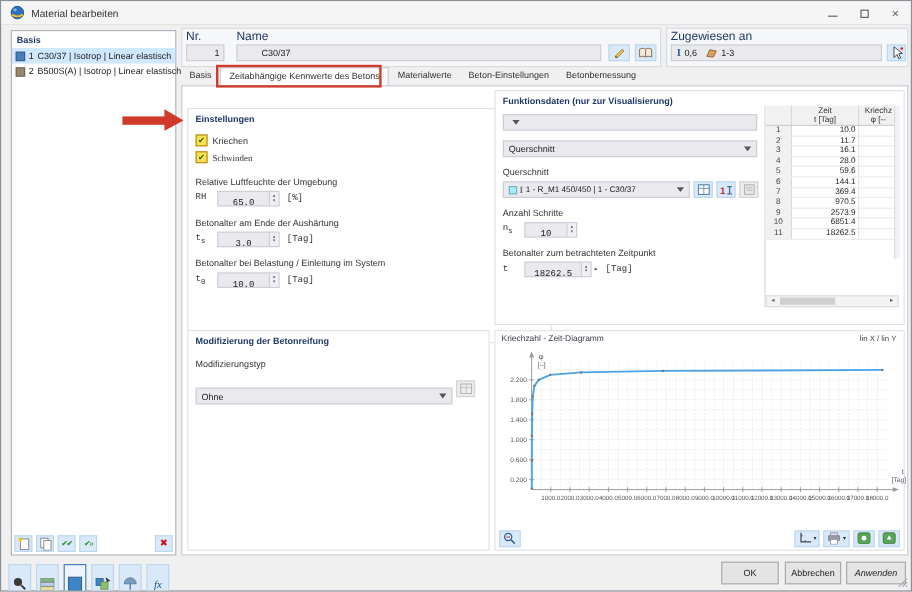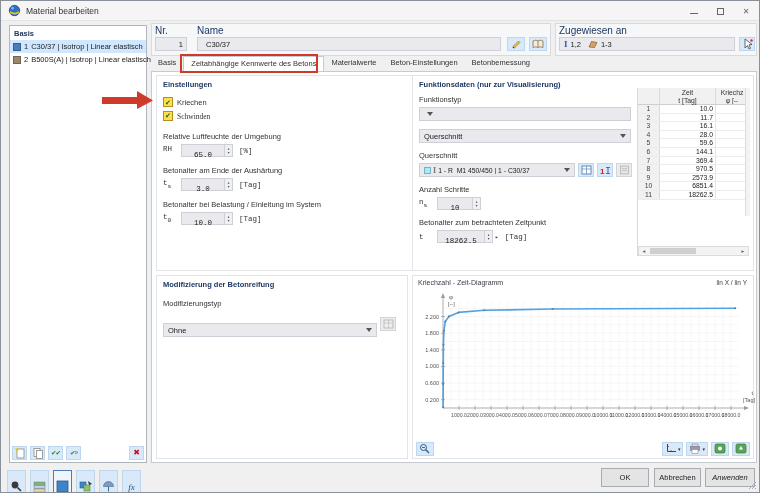--- a/index.html
+++ b/index.html
@@ -191,41 +191,41 @@
         <span class="fxtxt">fx</span>
       </span>
   </div>
 
   <div class="hbox" style="left:150px; top:22px; width:400px; height:33px;"></div>
   <span class="flabel" style="left:154px; top:24px;">Nr.</span>
   <div class="field" style="left:154px; top:36px; width:32px; height:14px; justify-content:flex-end; padding-right:3px;">
       <span>1</span>
     </div>
   <span class="flabel" style="left:196px; top:24px;">Name</span>
-  <div class="field" style="left:196px; top:36px; width:304px; height:14px; padding-left:8px;">
+  <div class="field" style="left:196px; top:36px; width:304px; height:14px; padding-left:20px;">
       <span>C30/37</span>
     </div>
   <span class="ibtn" style="left:506px; top:36px; width:18px; height:14px;">
     <svg width="12" height="12">
         <path d="M3,8.5 L8.5,3 L10,4.5 L4.5,10 L3,10 Z" fill="#e8c34a" stroke="#8a6d1f" stroke-width="0.6"></path>
         <polygon points="3,10 3,8.5 4.5,10" fill="#333"></polygon>
       </svg>
   </span>
   <span class="ibtn" style="left:528px; top:36px; width:18px; height:14px;">
     <svg width="12" height="12">
         <path d="M1,3 C3,2 5,2 6,3 C7,2 9,2 11,3 L11,9.5 C9,8.7 7,8.7 6,9.5 C5,8.7 3,8.7 1,9.5 Z" fill="#f3ead8" stroke="#7a5a3a" stroke-width="0.7"></path>
         <line x1="6" y1="3" x2="6" y2="9.5" stroke="#7a5a3a" stroke-width="0.7"></line>
       </svg>
   </span>
 
   <div class="hbox" style="left:554px; top:22px; width:202px; height:33px;"></div>
   <span class="flabel" style="left:558px; top:24px;">Zugewiesen an</span>
   <div class="field" style="left:558px; top:36px; width:176px; height:14px; padding-left:4px; gap:3px;">
     <span class="ibeam">I</span>
-    <span>1,2</span>
+    <span>0,6</span>
     <svg width="10" height="9" style="margin-left:4px">
         <polygon points="1,7 3.5,1.5 9,2.5 6.5,7.5" fill="#d9a066" stroke="#8a5a2a" stroke-width="0.7"></polygon>
       </svg>
     <span>1-3</span>
   </div>
   <span class="ibtn" style="left:738px; top:36px; width:16px; height:14px;">
     <svg width="11" height="12">
         <polygon points="3,1 3,10 5.5,7.5 7,11 8.5,10.3 7,6.8 10,6.5" fill="#fff" stroke="#444" stroke-width="0.8"></polygon>
         <circle cx="9.5" cy="2.5" r="1.2" fill="#c33"></circle>
       </svg>
@@ -235,21 +235,21 @@
     <span class="tab">Basis</span>
     <span class="tab active">Zeitabhängige Kennwerte des Betons</span>
     <span class="tab">Materialwerte</span>
     <span class="tab">Beton-Einstellungen</span>
     <span class="tab">Betonbemessung</span>
   </div>
   <div class="redrect" style="left:179px; top:53px; width:138px; height:19px;"></div>
 
   <div class="content">
 
-    <div class="sec" style="left:4px; top:3px; width:304px; height:196px;">
+    <div class="sec" style="left:4px; top:18px; width:304px; height:196px;">
       <div class="shead">Einstellungen</div>
       <div class="cbrow">
         <span class="cb">
             <i>✔</i>
           </span>
         <span>Kriechen</span>
       </div>
       <div class="cbrow" style="margin-bottom:11px;font-family:Liberation Serif, serif;">
         <span class="cb">
             <i>✔</i>
@@ -307,21 +307,20 @@
               <rect x="1" y="1" width="9" height="8" fill="#eee" stroke="#aaa" stroke-width="0.7"></rect>
               <line x1="1" y1="4" x2="10" y2="4" stroke="#bbb" stroke-width="0.7"></line>
               <line x1="5.5" y1="1" x2="5.5" y2="9" stroke="#bbb" stroke-width="0.7"></line>
             </svg>
         </span>
       </div>
     </div>
 
     <div class="sec" style="left:260px; top:3px; width:342px; height:196px;">
       <div class="shead" style="margin-bottom:6px;">Funktionsdaten (nur zur Visualisierung)</div>
-      <div class="lab">Funktionstyp</div>
       <div class="dd" style="width:212px; margin-bottom:8px;">
         <span class="chev"></span>
       </div>
       <div class="dd" style="width:212px; margin-bottom:8px;">
         <span class="ddtext">Querschnitt</span>
         <span class="chev"></span>
       </div>
       <div class="lab">Querschnitt</div>
       <div style="display:flex; align-items:center; margin-bottom:8px;">
         <span class="dd" style="width:156px; font-size:6.8px;">

